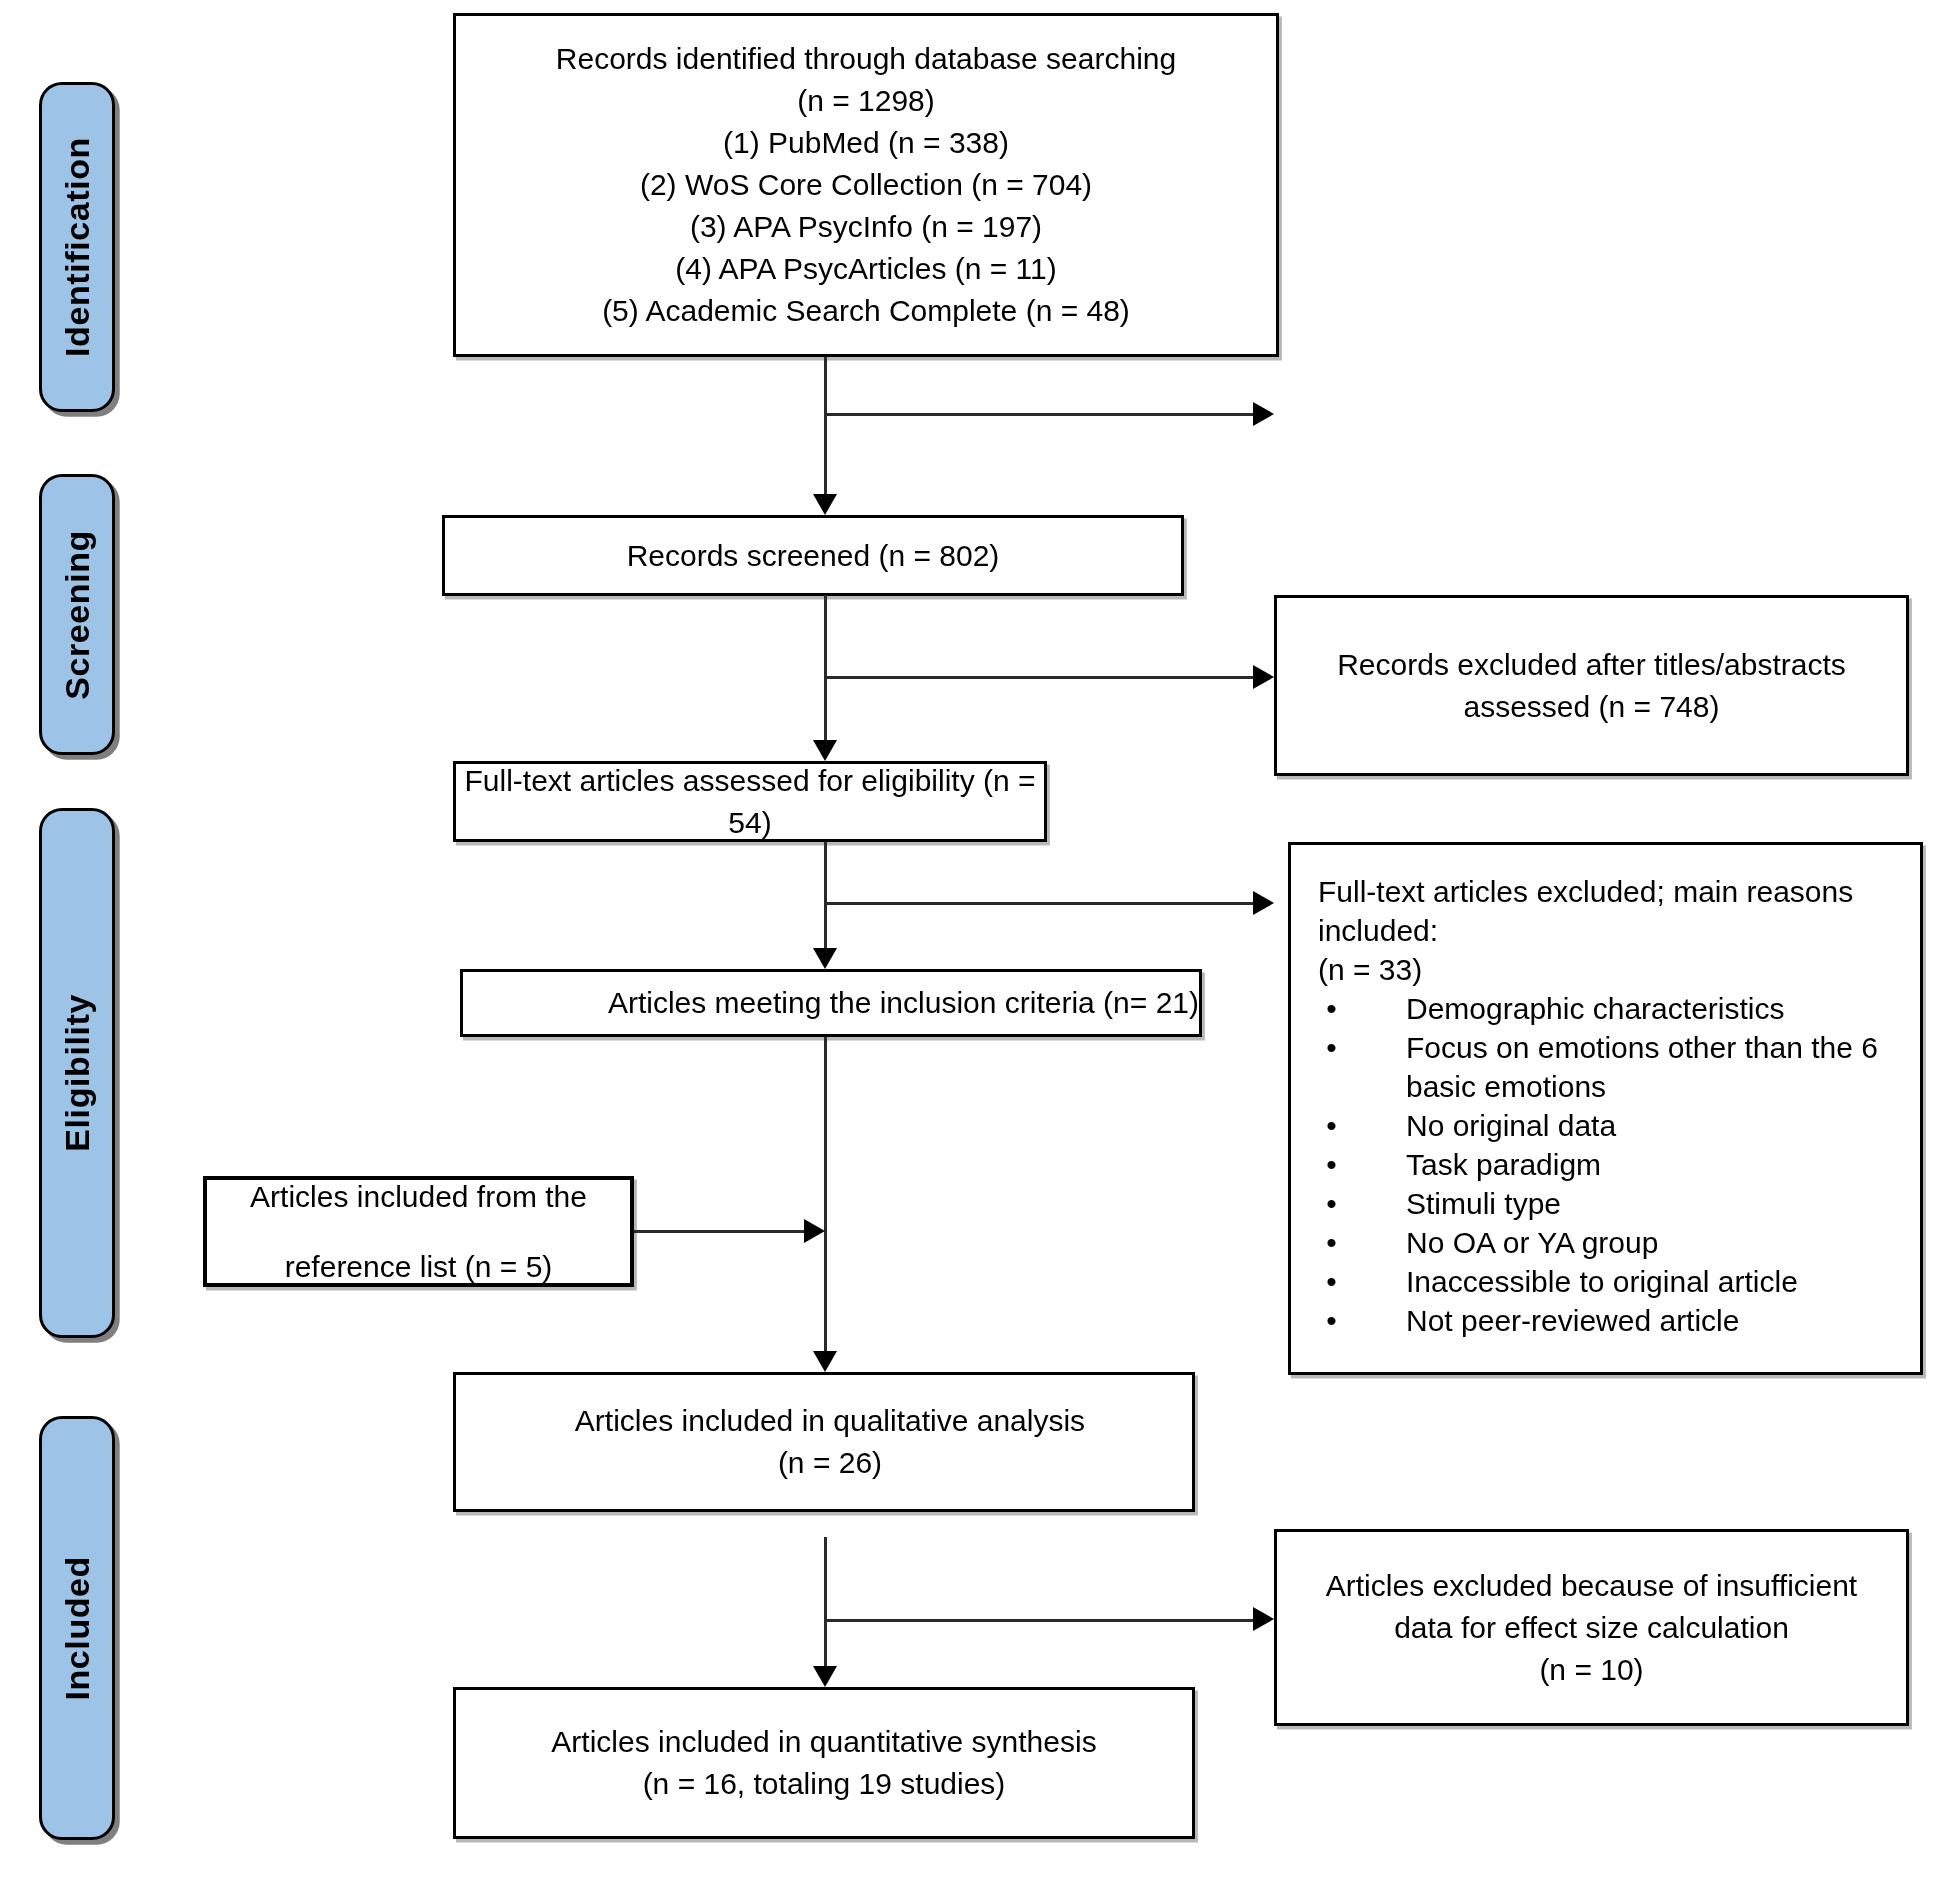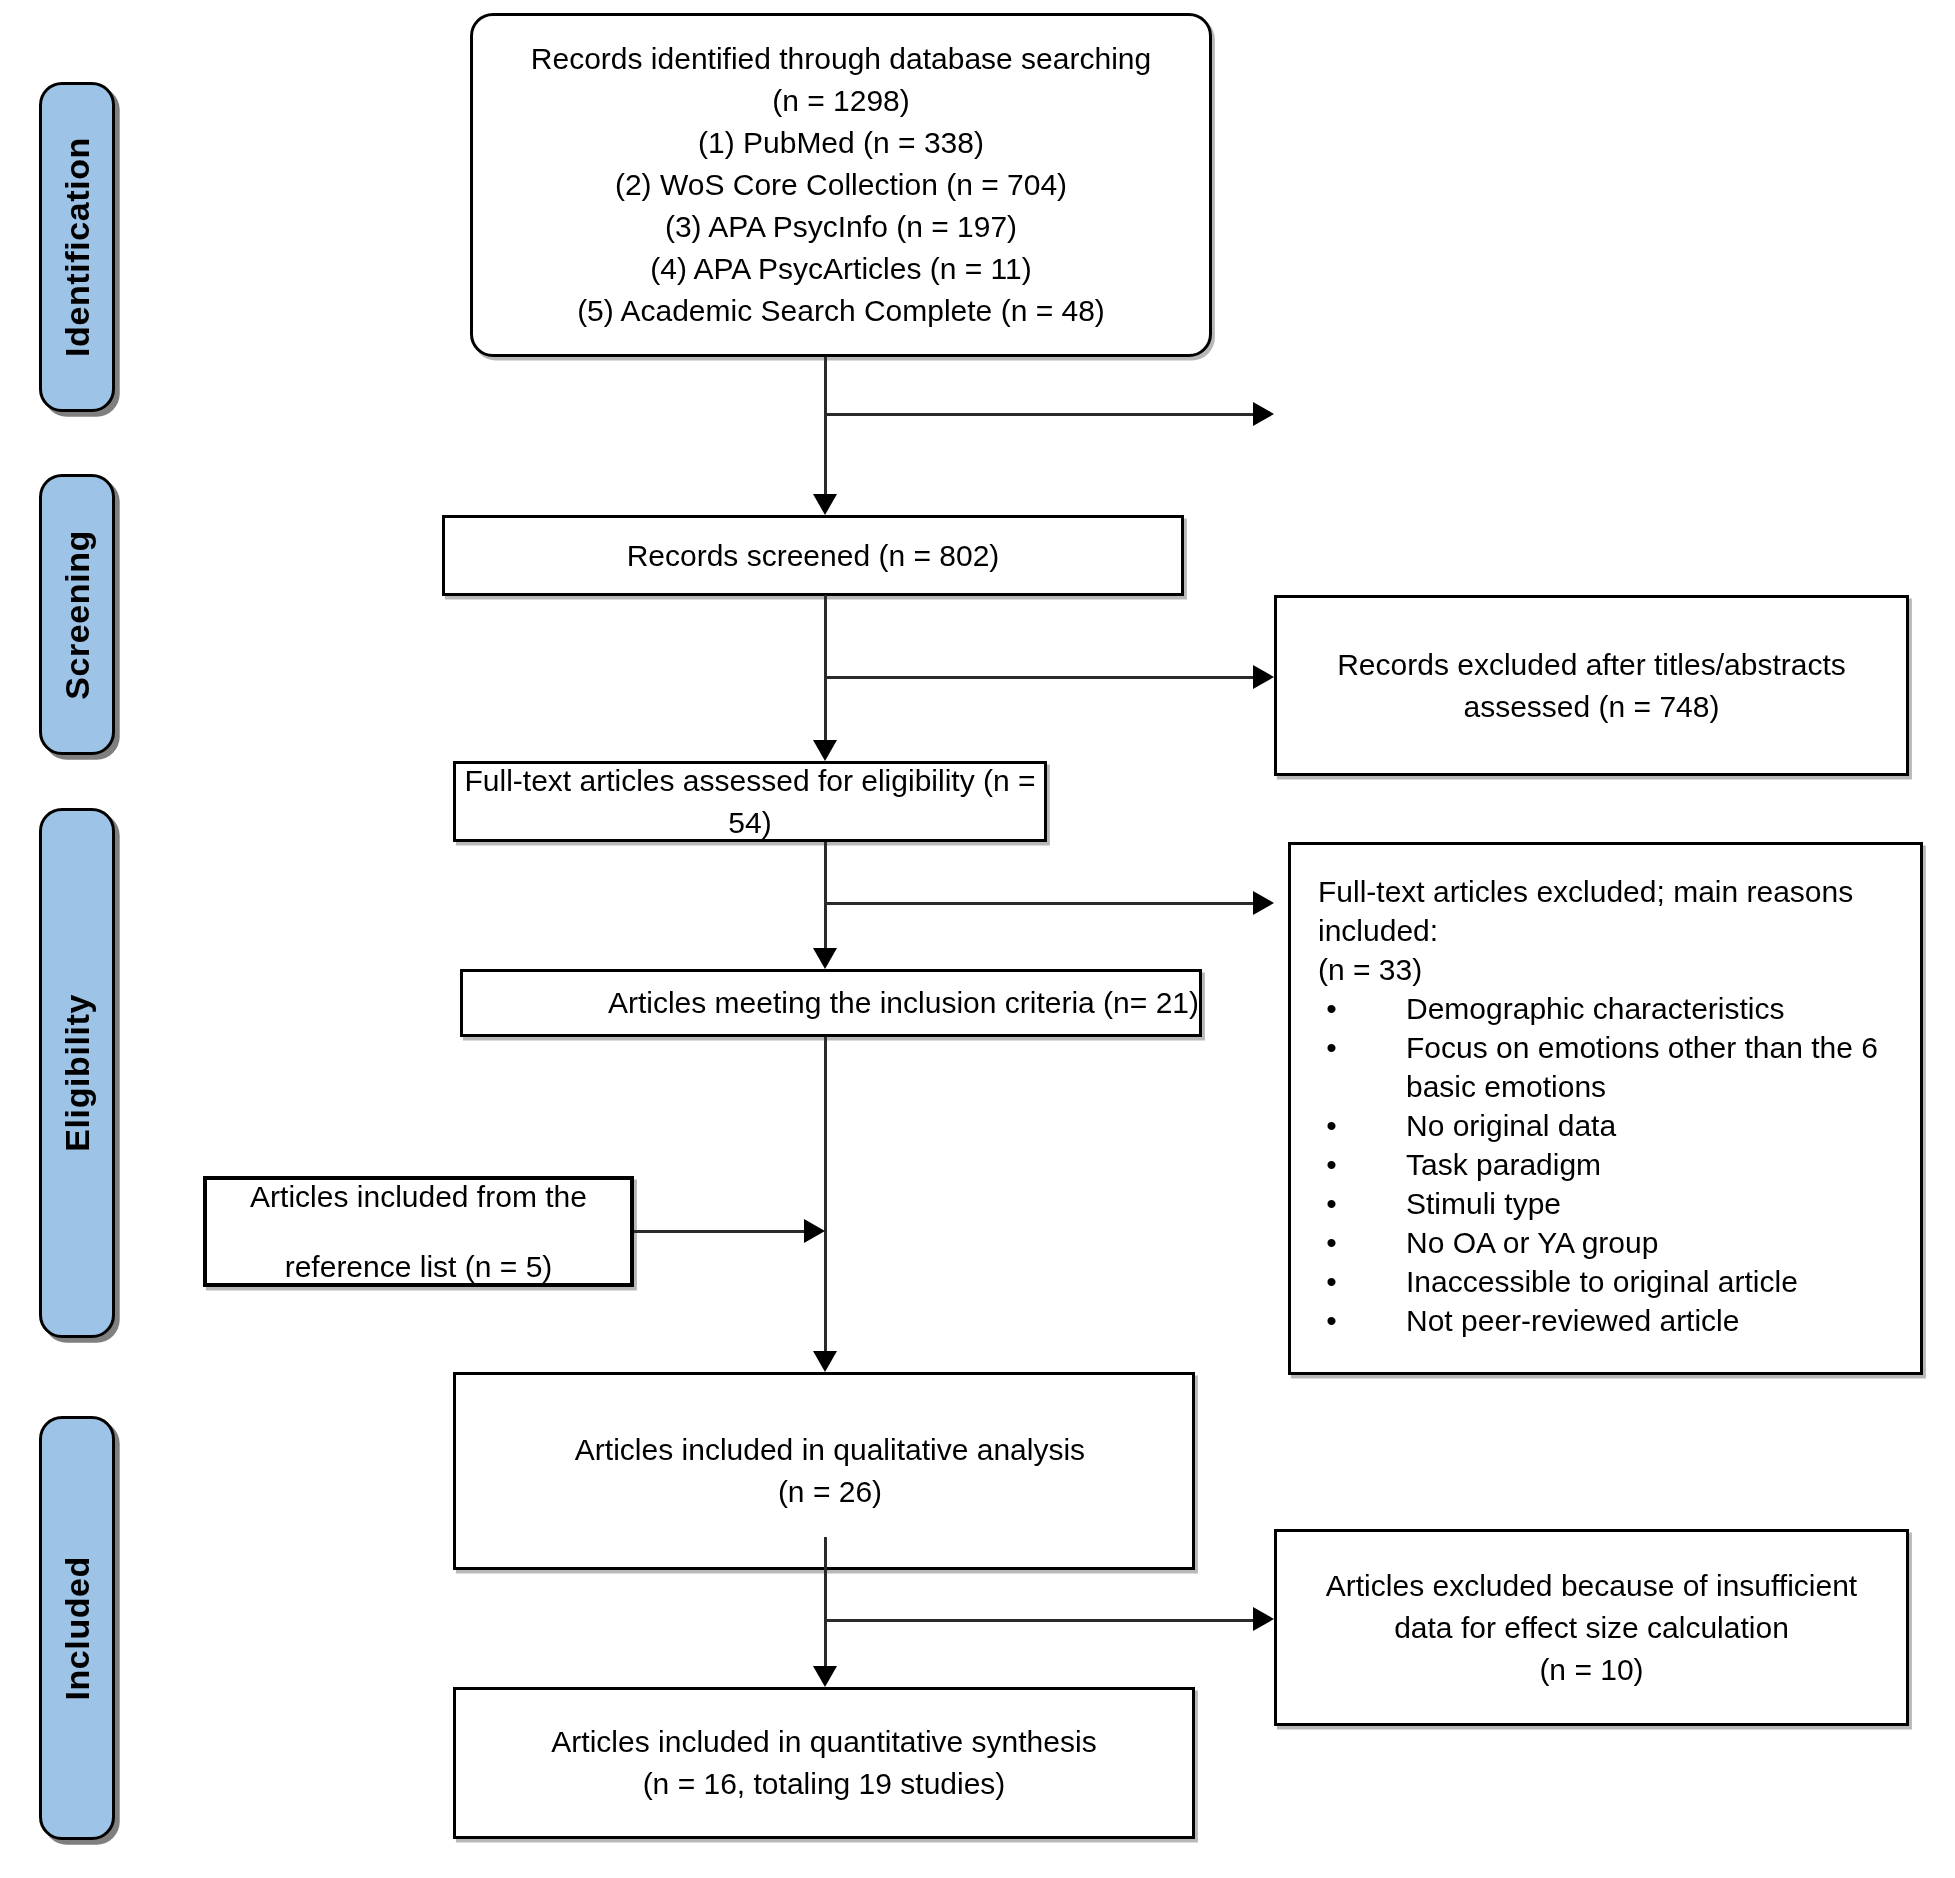--- a/index.html
+++ b/index.html
@@ -89,21 +89,21 @@
   <div class="stage" style="left:39px; top:474px; width:76px; height:281px;">
     <span class="vtext">Screening</span>
   </div>
   <div class="stage" style="left:39px; top:808px; width:76px; height:530px;">
     <span class="vtext">Eligibility</span>
   </div>
   <div class="stage" style="left:39px; top:1416px; width:76px; height:424px;">
     <span class="vtext">Included</span>
   </div>
 
-  <div class="box" style="left:470px; top:13px; width:742px; height:344px;border-radius:23px;">
+  <div class="box" style="left:453px; top:13px; width:826px; height:344px;">
     <div>Records identified through database searching</div>
     <div>(n = 1298)</div>
     <div>(1) PubMed (n = 338)</div>
     <div>(2) WoS Core Collection (n = 704)</div>
     <div>(3) APA PsycInfo (n = 197)</div>
     <div>(4) APA PsycArticles (n = 11)</div>
     <div>(5) Academic Search Complete (n = 48)</div>
   </div>
 
   <div class="box" style="left:442px; top:515px; width:742px; height:81px;">
@@ -111,21 +111,21 @@
   </div>
 
   <div class="box" style="left:453px; top:761px; width:594px; height:81px;">
     <div>Full-text articles assessed for eligibility (n = 54)</div>
   </div>
 
   <div class="box" style="left:460px; top:969px; width:742px; height:68px;align-items:flex-end;">
     <div>Articles meeting the inclusion criteria (n= 21)</div>
   </div>
 
-  <div class="box" style="left:453px; top:1372px; width:742px; height:198px;padding-left:12px;">
+  <div class="box" style="left:453px; top:1372px; width:742px; height:140px;padding-left:12px;">
     <div>Articles included in qualitative analysis</div>
     <div>(n = 26)</div>
   </div>
 
   <div class="box" style="left:453px; top:1687px; width:742px; height:152px;">
     <div>Articles included in quantitative synthesis</div>
     <div>(n = 16, totaling 19 studies)</div>
   </div>
 
 

